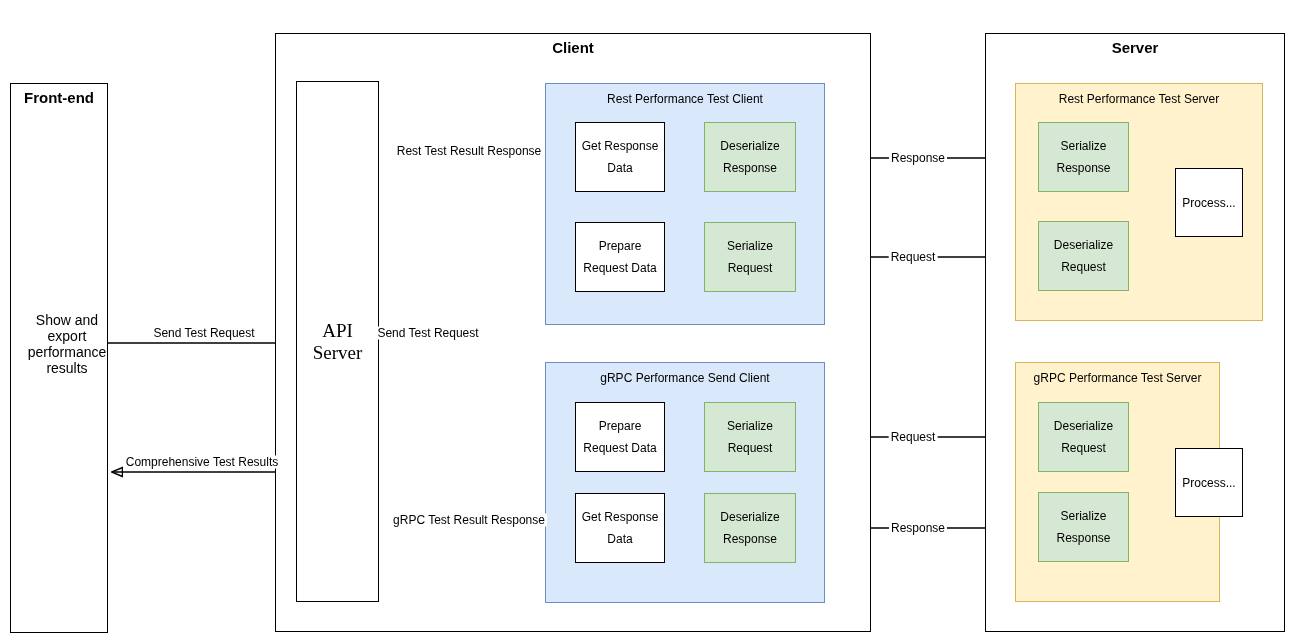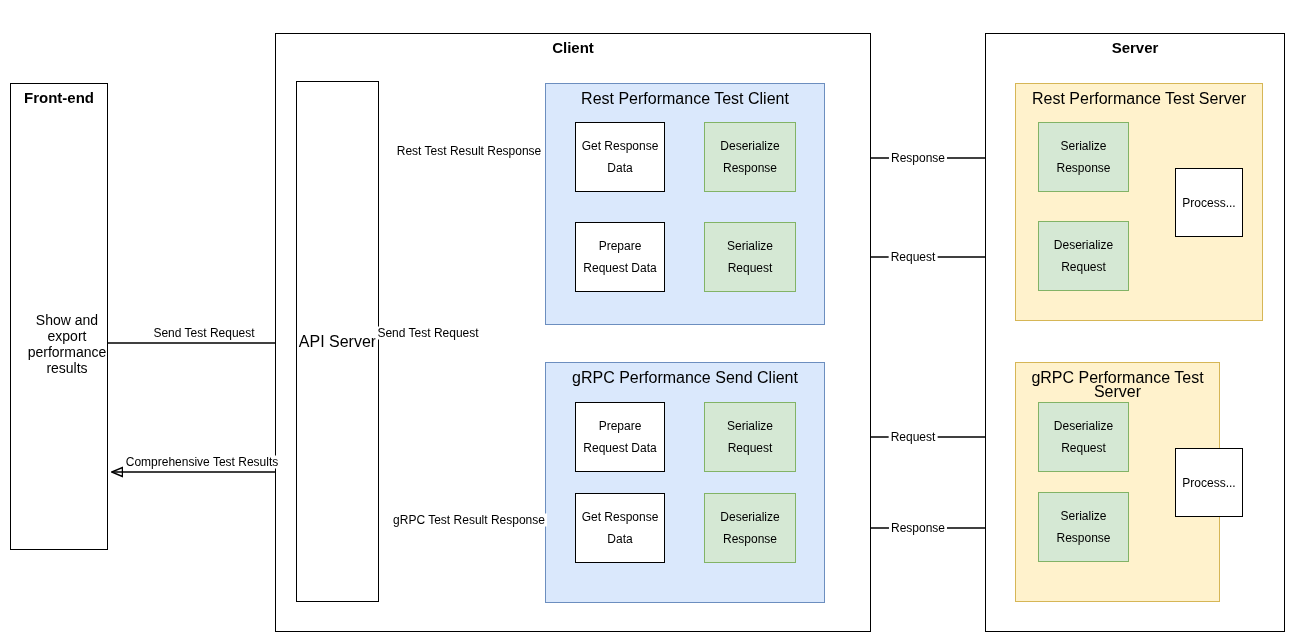--- a/index.html
+++ b/index.html
@@ -8,28 +8,28 @@
     font-family:"Liberation Sans","DejaVu Sans",sans-serif;color:#000;
   }
   .wires{position:absolute;left:0;top:0;width:1295px;height:641px;pointer-events:none;}
   .wires path{fill:none;stroke:#000;stroke-width:1.5;}
   .box{position:absolute;box-sizing:border-box;background:#fff;border:1.5px solid #000;}
   .blue{background:var(--blue-fill,#dae8fc);border:1px solid var(--blue-border,#6c8ebf);}
   .yellow{background:var(--yellow-fill,#fff2cc);border:1px solid var(--yellow-border,#d6b656);}
   .green{background:var(--green-fill,#d5e8d4);border:1px solid var(--green-border,#82b366);}
   .section-title{
     position:absolute;left:0;right:0;top:8px;text-align:center;
-    font-size:16px;line-height:14px;
+    font-size:12px;line-height:14px;
   }
   .big-title{font-weight:bold;font-size:15px;top:7px;}
   .center-label{
     position:absolute;inset:0;display:flex;align-items:center;justify-content:center;
     text-align:center;font-size:12px;line-height:22px;white-space:pre-line;
   }
-  .api-label{font-size:16px;}
+  .api-label{font-size:19px;font-family:Liberation Serif, serif;}
   .frontend-body{
     position:absolute;left:16px;right:0;top:228px;text-align:center;
     font-size:14px;line-height:16px;white-space:pre-line;
   }
   .edge-label{
     position:absolute;transform:translate(-50%,-50%);
     font-size:12px;line-height:13px;white-space:nowrap;background:#ffffff;padding:0 2px;
   }
 </style>
 </head>
@@ -56,21 +56,21 @@
     <path d="M1175,184 H1152 V158 H1131" marker-end="url(#arr)"></path>
     <path d="M665,437 H702" marker-end="url(#arr)"></path>
     <path d="M796,437 H1036" marker-end="url(#arr)"></path>
     <path d="M1129,437 H1152 V482 H1173" marker-end="url(#arr)"></path>
     <path d="M1175,492 H1152 V528 H1131" marker-end="url(#arr)"></path>
     <path d="M1038,528 H798" marker-end="url(#arr)"></path>
     <path d="M704,528 H667" marker-end="url(#arr)"></path>
     <path d="M575,528 H383" marker-end="url(#arr)"></path>
   </svg>
 
-  <div class="box" style="left:10px;top:83px;width:98px;height:467px;">
+  <div class="box" style="left:10px;top:83px;width:98px;height:550px;">
     <div class="section-title big-title">Front-end</div>
     <div class="frontend-body">Show and
 export
 performance
 results</div>
   </div>
 
   <div class="box" style="left:275px;top:33px;width:596px;height:599px;">
     <div class="section-title big-title">Client</div>
   </div>

